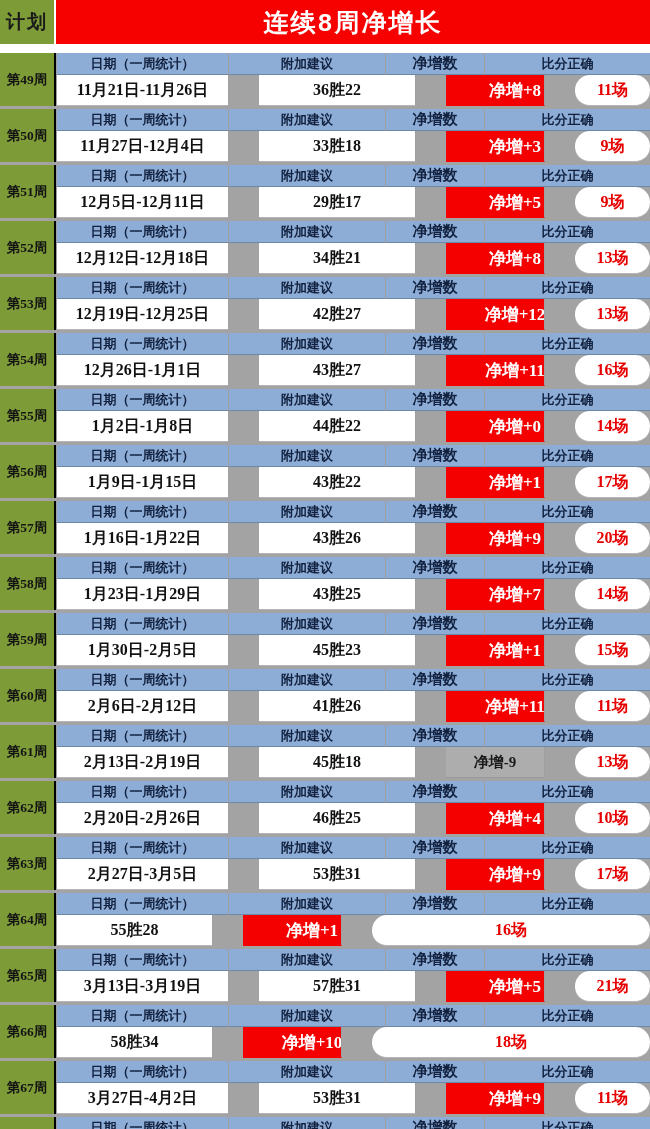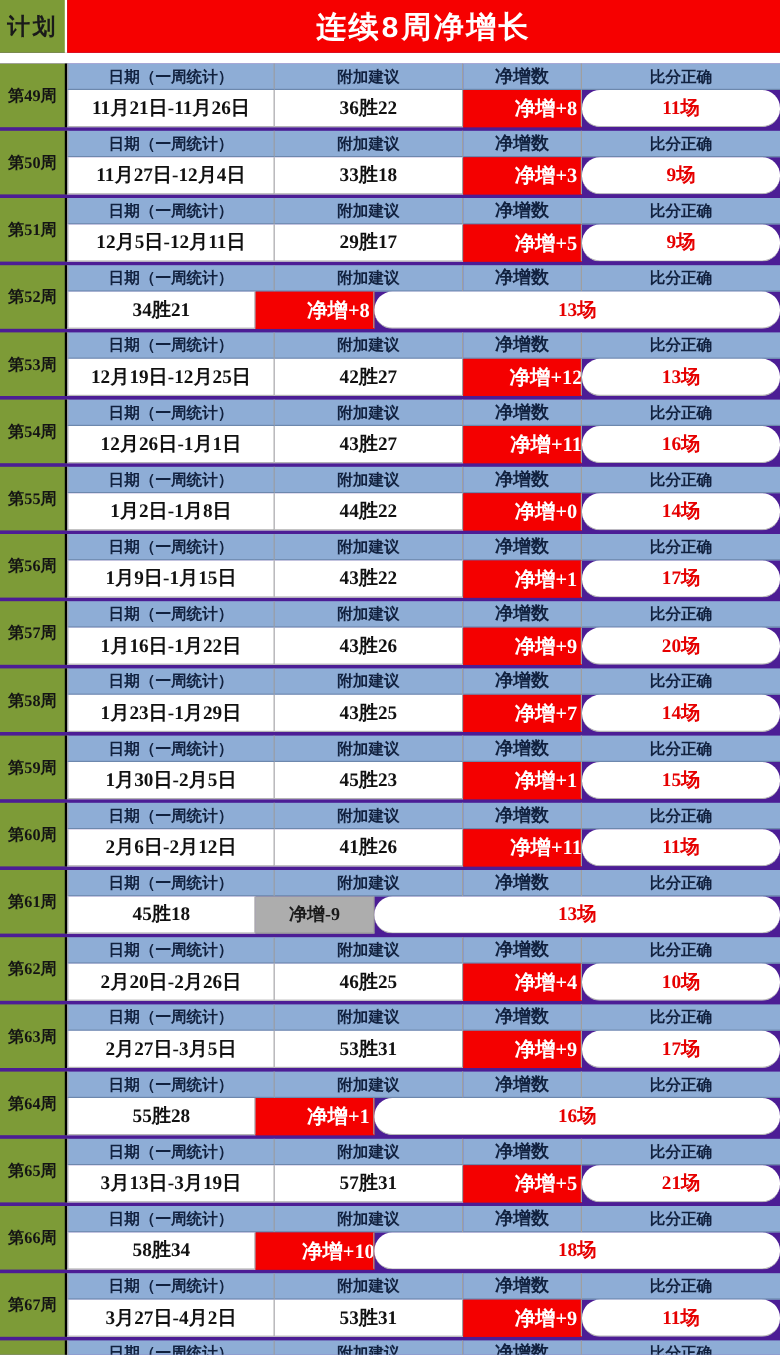--- a/index.html
+++ b/index.html
@@ -7,21 +7,21 @@
     width: 650px;
     height: 1129px;
     background: #ffffff;
     font-family: "Liberation Serif", "DejaVu Serif", serif;
     overflow: hidden;
   }
   #root {
     width: 650px;
     height: 1129px;
     position: relative;
-    background: #4c1d95;
+    background: #a3a3a3;
   }
 
   
   .title-band {
     display: flex;
     width: 650px;
     height: 44px;
     align-items: stretch;
   }
   .plan-cell {
@@ -77,21 +77,21 @@
   .week-grid {
     flex: 1;
     display: flex;
     flex-direction: column;
   }
   .grid-row {
     display: flex;
     width: 100%;
   }
   .grid-row.head { height: 22px; }
-  .grid-row.body { height: 31px; }
+  .grid-row.body { height: 31px; gap: 30px; }
 
   .cell {
     display: flex;
     align-items: center;
     justify-content: center;
     border-right: 1px solid #9f9f9f;
     overflow: hidden;
     white-space: nowrap;
   }
   .cell:last-child { border-right: none; }
@@ -204,20 +204,21 @@
       <div class="week-block">
         <div class="week-label">第52周</div>
         <div class="week-grid">
           <div class="grid-row head">
             <div class="cell c-date">日期（一周统计）</div>
             <div class="cell c-adv">附加建议</div>
             <div class="cell c-net">净增数</div>
             <div class="cell c-score">比分正确</div>
           </div>
           <div class="grid-row body">
+            <div class="cell c-date">12月12日-12月18日</div>
             <div class="cell c-adv">34胜21</div>
             <div class="cell c-net pos">净增+8</div>
             <div class="cell c-score">13场</div>
           </div>
         </div>
       </div>
       <div class="week-block">
         <div class="week-label">第53周</div>
         <div class="week-grid">
           <div class="grid-row head">
@@ -356,20 +357,21 @@
       <div class="week-block">
         <div class="week-label">第61周</div>
         <div class="week-grid">
           <div class="grid-row head">
             <div class="cell c-date">日期（一周统计）</div>
             <div class="cell c-adv">附加建议</div>
             <div class="cell c-net">净增数</div>
             <div class="cell c-score">比分正确</div>
           </div>
           <div class="grid-row body">
+            <div class="cell c-date">2月13日-2月19日</div>
             <div class="cell c-adv">45胜18</div>
             <div class="cell c-net neg">净增-9</div>
             <div class="cell c-score">13场</div>
           </div>
         </div>
       </div>
       <div class="week-block">
         <div class="week-label">第62周</div>
         <div class="week-grid">
           <div class="grid-row head">

